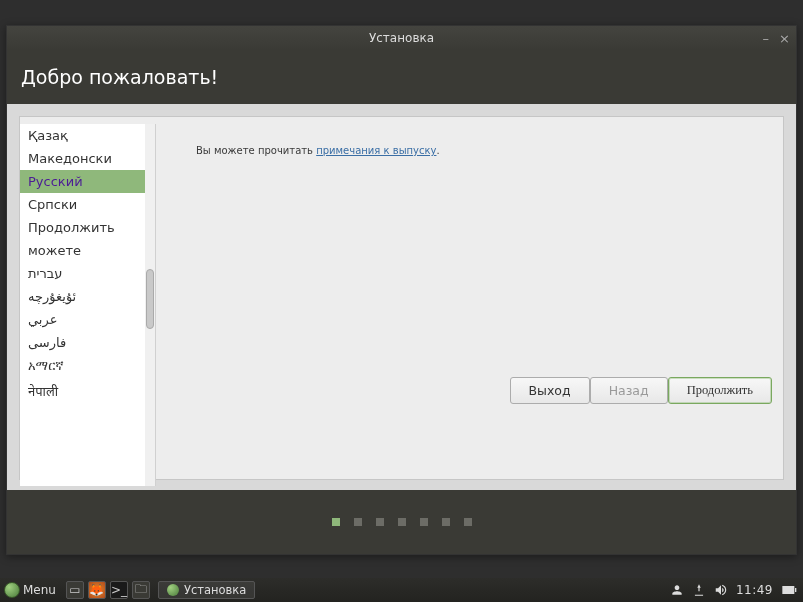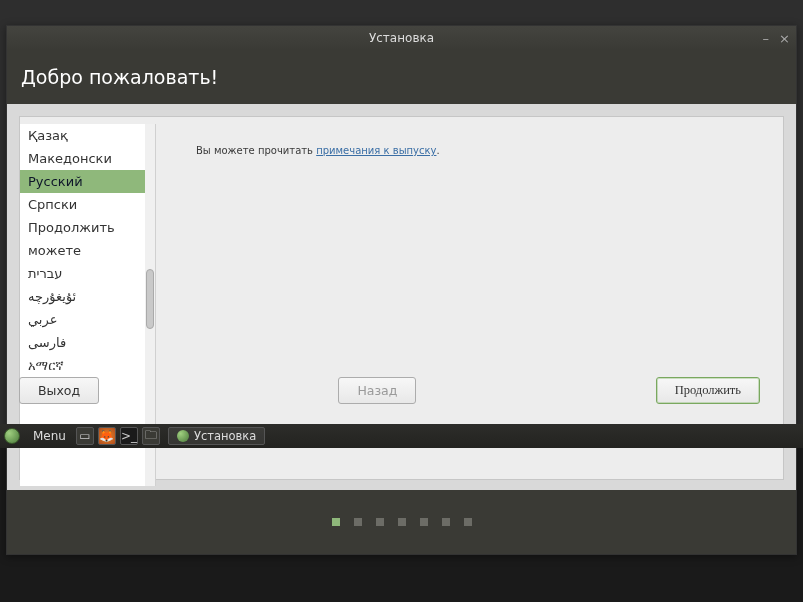--- a/index.html
+++ b/index.html
@@ -1,51 +1,51 @@
 <!DOCTYPE html>
 <html><head>
 <meta charset="utf-8">
 <style>
   * { box-sizing: border-box; margin: 0; padding: 0; }
   html, body { width: 803px; height: 602px; overflow: hidden; font-family: "DejaVu Sans", "Noto Sans", sans-serif; background: #1a1a1a; }
-  .desktop { position: relative; width: 803px; height: 448px; background: #2e2e2e; }
+  .desktop { position: relative; width: 803px; height: 602px; background: #2e2e2e; }
 
   
   .window { position: absolute; left: 6px; top: 25px; width: 791px; height: 530px; background: #d9d9d9; border: 1px solid #333; box-shadow: 0 2px 8px rgba(0,0,0,.4); }
   .titlebar { height: 24px; background: linear-gradient(#44443f, #3a3a35); color: #ddd; display: flex; align-items: center; justify-content: center; position: relative; font-size: 12px; }
   .titlebar .ctrls { position: absolute; right: 6px; top: 0; height: 24px; display: flex; align-items: center; gap: 10px; color: #aaa; font-size: 13px; }
   .titlebar .ctrls span { cursor: default; }
 
   .heading { background: #3a3a35; color: #fff; height: 54px; display: flex; align-items: center; padding: 0 14px; font-size: 19px; font-weight: 400; }
 
   .content { position: relative; background: #d9d9d9; height: calc(100% - 24px - 54px - 64px); }
   .inner { position: absolute; left: 12px; right: 12px; top: 12px; bottom: 10px; background: #ededed; border: 1px solid #c6c6c6; display: flex; }
 
   .lang-list { width: 136px; height: 100%; background: #fff; border-right: 1px solid #d0d0d0; overflow: hidden; position: relative; margin-top: 7px; }
   .lang-items { position: absolute; left:0; right: 10px; top:0; bottom:0; overflow: hidden; }
   .lang-item { padding: 4px 8px; font-size: 13px; color: #333; cursor: default; white-space: nowrap; }
-  .lang-item.selected { background: #8fb87b; color: #0f172a; }
+  .lang-item.selected { background: #8fb87b; color: #4c1d95; }
   .scrollbar { position: absolute; right: 0; top: 0; width: 10px; height: 100%; background: #f0f0f0; }
   .scroll-thumb { position: absolute; left: 1px; width: 8px; top: 145px; height: 60px; background: #c9c9c9; border: 1px solid #aaa; border-radius: 4px; }
 
   .main { flex: 1; padding: 28px 20px 0 40px; font-size: 10px; color: #3a3a3a; }
   .main a { color: #3a6ea5; text-decoration: underline; }
 
-  .buttons { position: absolute; left: 12px; right: 12px; bottom: 78px; height: 44px; display: flex; justify-content: space-between; align-items: center; gap: 20px; padding-right: 24px; }
+  .buttons { position: absolute; left: 12px; right: 12px; bottom: 78px; height: 44px; display: flex; justify-content: flex-end; align-items: center; gap: 0; padding-right: 12px; }
   .btn { background: linear-gradient(#f7f7f7,#e8e8e8); border: 1px solid #acacac; border-radius: 3px; padding: 5px 18px; font-size: 12.5px; color: #333; min-width: 74px; text-align: center; }
   .btn.disabled { color: #9a9a9a; }
   .btn.primary { border: 1px solid #7aa85f; box-shadow: inset 0 0 0 1px rgba(135,185,110,.4); font-family: Liberation Serif, serif; }
 
   .footer { position: absolute; left: 0; right: 0; bottom: 0; height: 64px; background: #3a3a35; display: flex; justify-content: center; align-items: center; gap: 14px; }
   .dot { width: 8px; height: 8px; background: #6c6c66; }
   .dot.active { background: #8fb87b; }
 
   
   .taskbar { position: absolute; left: 0; right: 0; bottom: 0; height: 24px; background: linear-gradient(#2d2d2a,#232320); display: flex; align-items: center; color: #ddd; font-size: 12px; }
-  .menu-btn { display: flex; align-items: center; gap: 13px; padding: 0 8px 0 4px; height: 100%; }
+  .menu-btn { display: flex; align-items: center; gap: 3px; padding: 0 8px 0 4px; height: 100%; }
   .mint-logo { width: 16px; height: 16px; border-radius: 50%; background: radial-gradient(circle at 30% 30%, #a0d080, #4a7a3a); border: 1px solid #3a5a2a; display: inline-block; }
   .tb-icon { width: 18px; height: 18px; margin: 0 2px; display:inline-flex; align-items:center; justify-content:center; font-size: 12px; color:#ccc; background:#3a3a35; border:1px solid #555; border-radius:2px; }
   .task-item { background: rgba(255,255,255,.08); border: 1px solid #555; border-radius: 2px; padding: 1px 8px; margin-left: 6px; display: flex; align-items: center; gap: 5px; height: 18px; font-size: 11.5px; max-width: 150px; }
   .task-item .ic { width: 12px; height: 12px; border-radius: 50%; background: radial-gradient(circle at 30% 30%, #a0d080, #4a7a3a); }
   .tray { margin-left: auto; display:flex; align-items:center; gap:8px; padding-right: 6px; height:100%; }
   .tray svg { width: 14px; height: 14px; fill: #ddd; }
   .clock { font-size: 12px; letter-spacing: .5px; }
 </style>
 </head>
 <body>
@@ -117,14 +117,29 @@
       <span>Menu</span>
     </div>
     <span class="tb-icon">▭</span>
     <span class="tb-icon" style="background:radial-gradient(circle at 50% 50%,#e68a2e,#b04a1a);color:#fff;">🦊</span>
     <span class="tb-icon" style="background:#1a1a1a;">&gt;_</span>
     <span class="tb-icon">🗀</span>
     <div class="task-item">
       <span class="ic"></span>
       <span>Установка</span>
     </div>
+    <div class="tray">
+      <svg viewBox="0 0 24 24">
+          <path d="M12 12c2.2 0 4-1.8 4-4s-1.8-4-4-4-4 1.8-4 4 1.8 4 4 4zm0 2c-2.7 0-8 1.3-8 4v2h16v-2c0-2.7-5.3-4-8-4z"></path>
+        </svg>
+      <svg viewBox="0 0 24 24">
+          <path d="M12 2l3 6h-2v6h-2V8H9l3-6zm-7 18h14v2H5v-2z"></path>
+        </svg>
+      <svg viewBox="0 0 24 24">
+          <path d="M3 9v6h4l5 5V4L7 9H3zm13.5 3c0-1.8-1-3.3-2.5-4v8c1.5-.7 2.5-2.2 2.5-4zM14 3.2v2c2.9.9 5 3.5 5 6.8s-2.1 5.9-5 6.8v2c4-.9 7-4.5 7-8.8s-3-7.9-7-8.8z"></path>
+        </svg>
+      <span class="clock">11:49</span>
+      <svg viewBox="0 0 24 24" style="width:16px;height:16px;">
+          <path d="M2 6h18v12H2zM21 9h2v6h-2z"></path>
+        </svg>
+    </div>
   </div>
 </div>
 
 </body></html>

